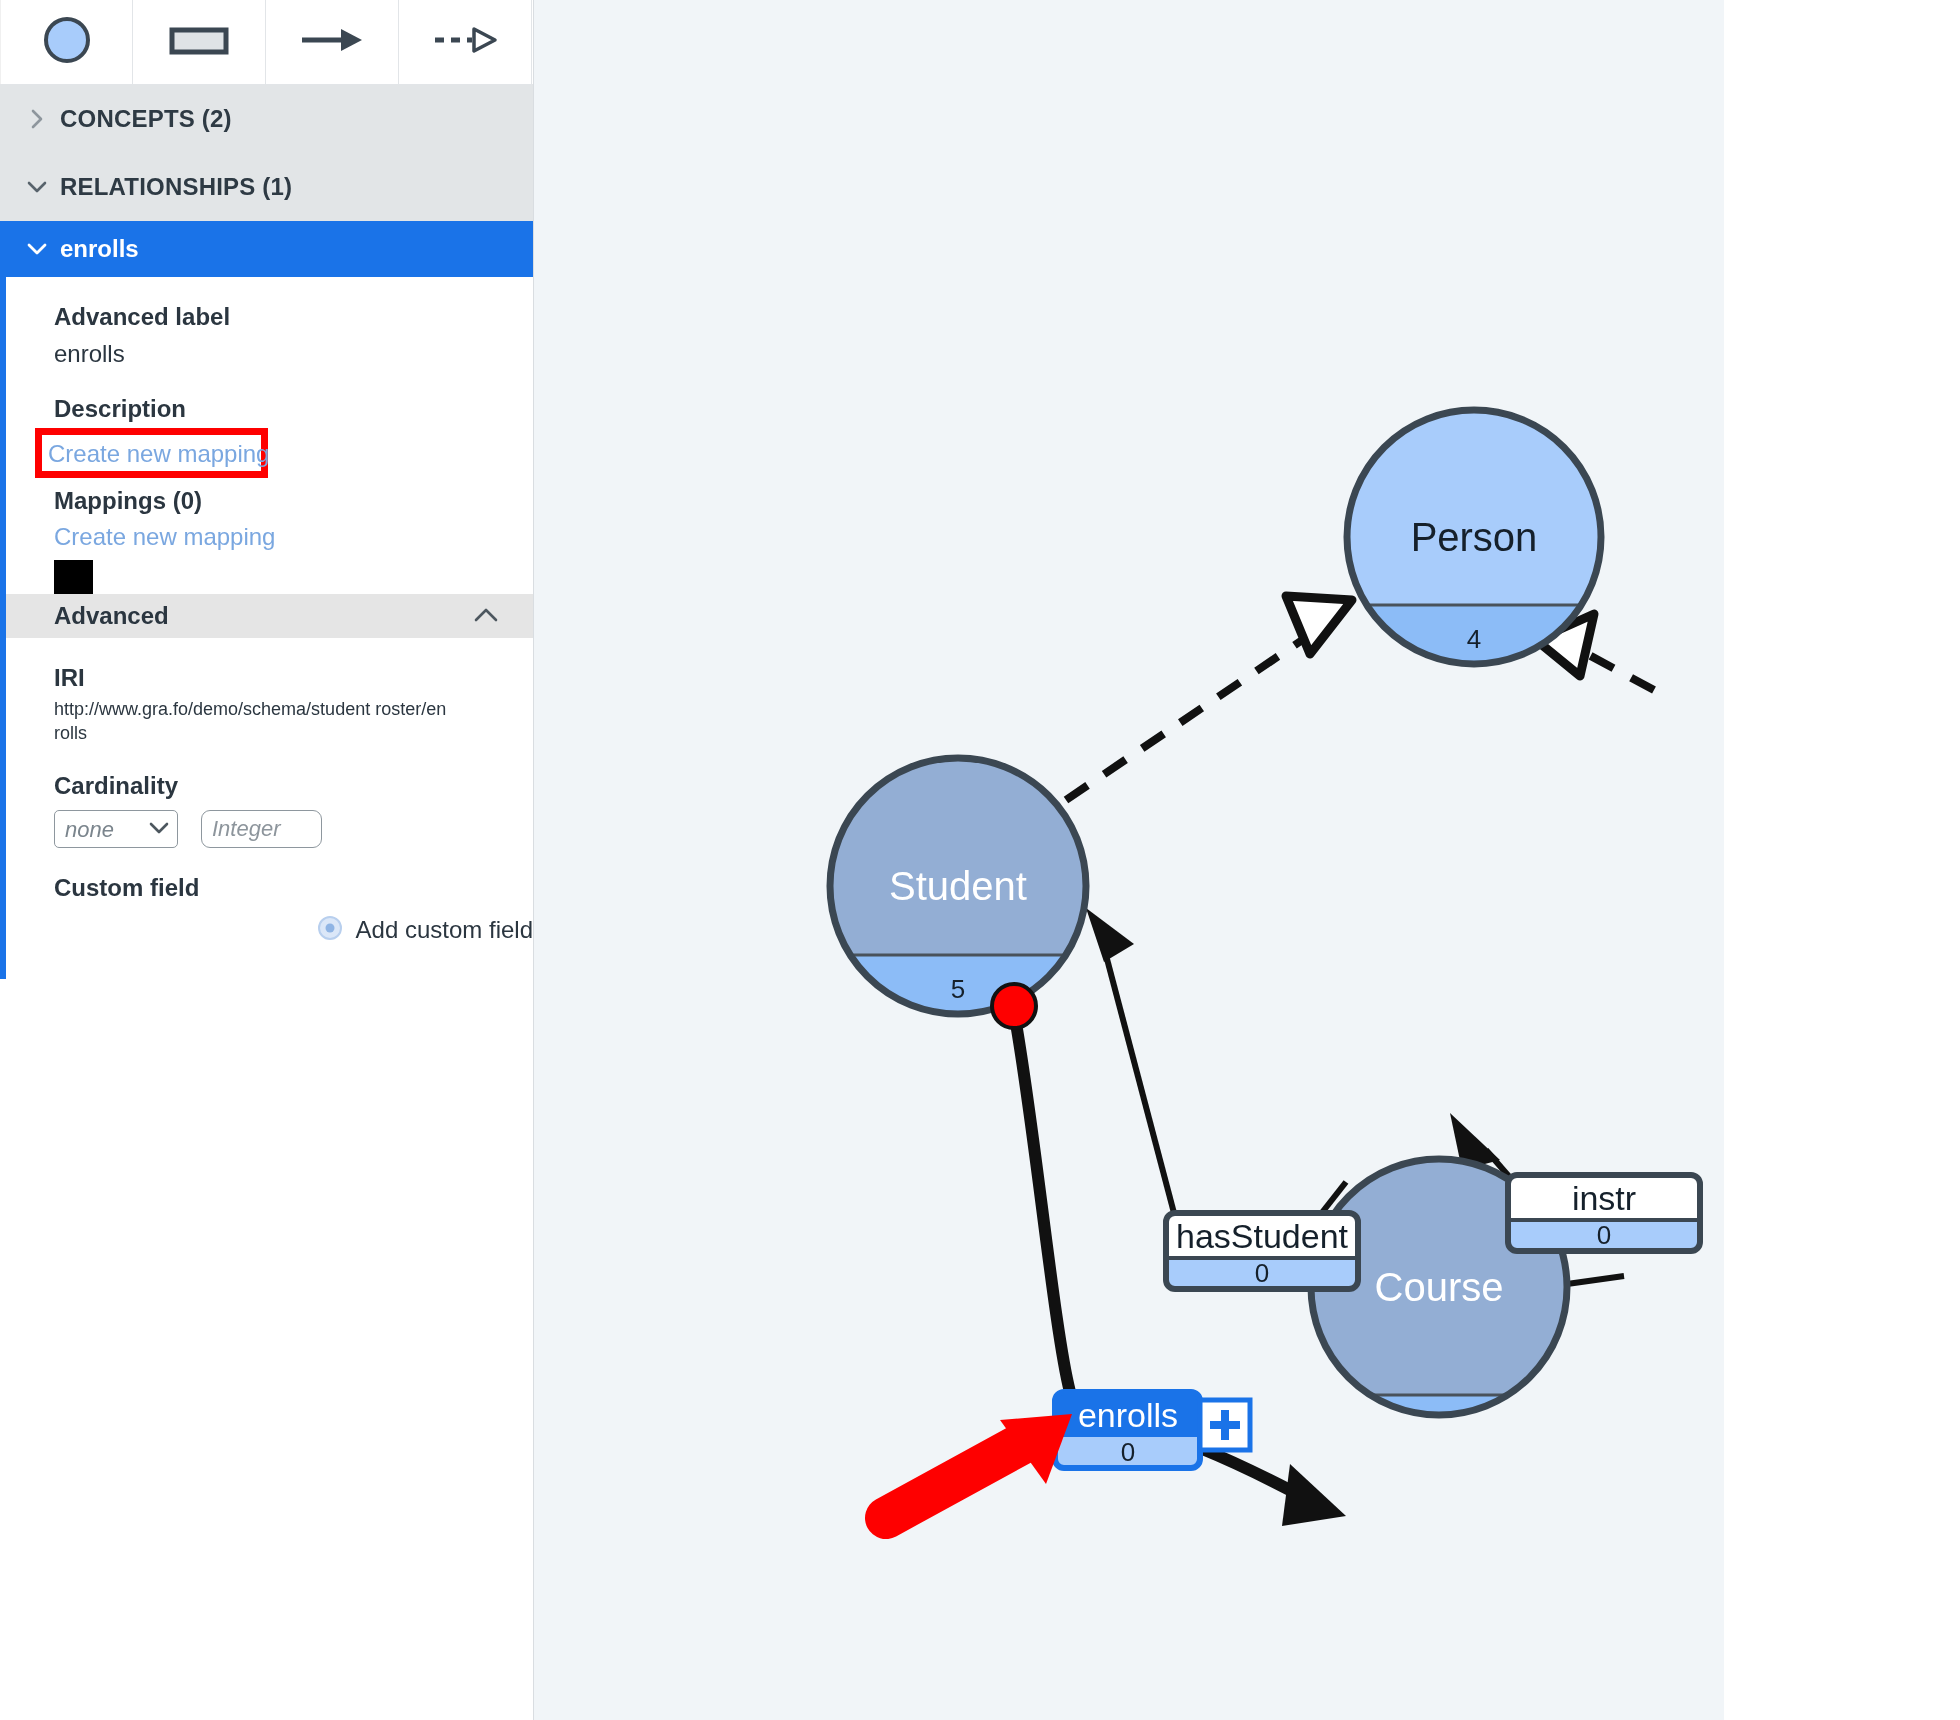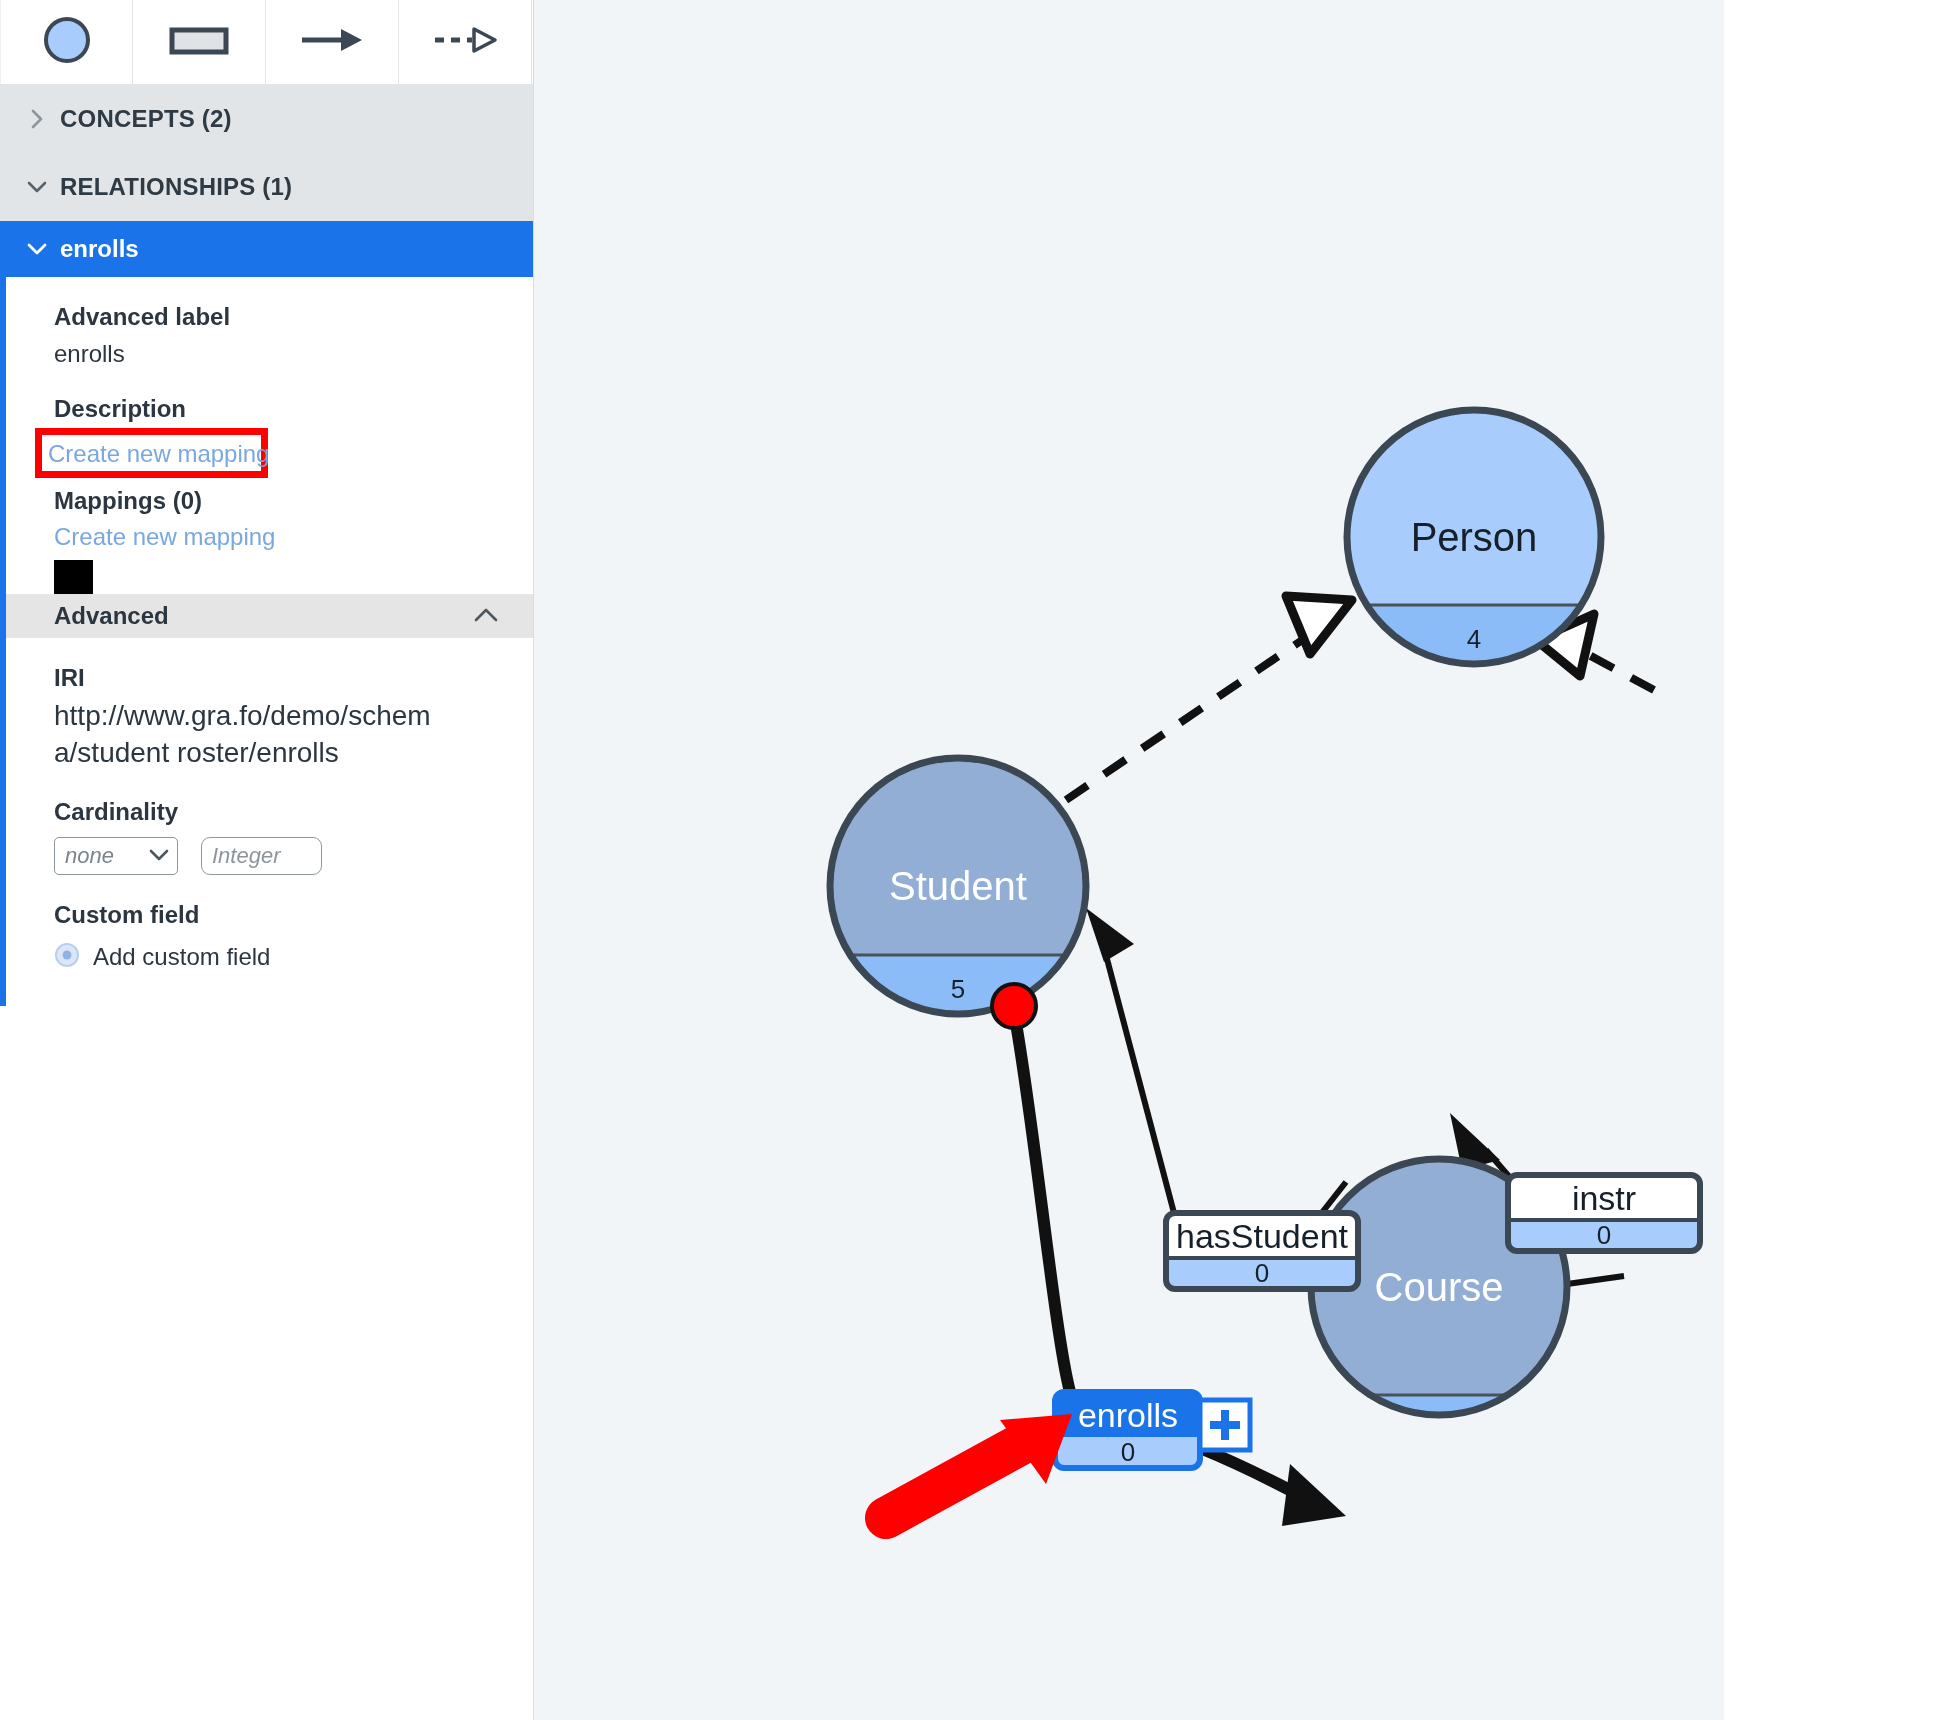--- a/index.html
+++ b/index.html
@@ -104,21 +104,21 @@
     font-style: italic;
   }
   .link {
     font-size: 24px;
     color: #7aa7e0;
     padding-top: 8px;
     cursor: pointer;
     display: inline-block;
   }
   .iri-text {
-    font-size: 28px;
+    font-size: 18px;
     color: #2b3640;
     line-height: 1.32;
     padding-top: 5px;
     width: 395px;
     word-break: break-all;
     white-space: pre-wrap;
   }
   .swatch {
     width: 39px; height: 34px;
     background: #000000;
@@ -169,21 +169,21 @@
     background: #ffffff;
     font-size: 22px;
     color: #2b3640;
     padding: 0 10px;
     font-family: "Liberation Sans", sans-serif;
   }
   input.card-int::placeholder { color: #8d959c; font-style: italic; }
 
   .custom-add {
     display: flex; align-items: center; gap: 13px;
-    padding-top: 12px; cursor: pointer;
+    padding-top: 12px; cursor: pointer; justify-content: flex-end;
   }
   .custom-add .lbl { font-size: 24px; color: #2b3640; }
 
   
   #hl-box {
     position: absolute;
     left: 35px; top: 428px;
     width: 233px; height: 50px;
     border: 7px solid #fe0000;
     background: transparent;

